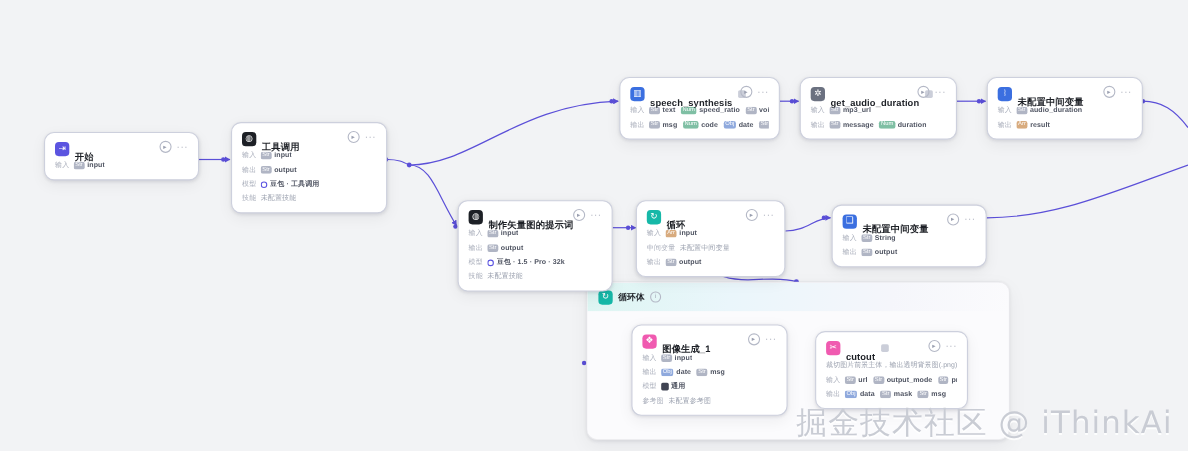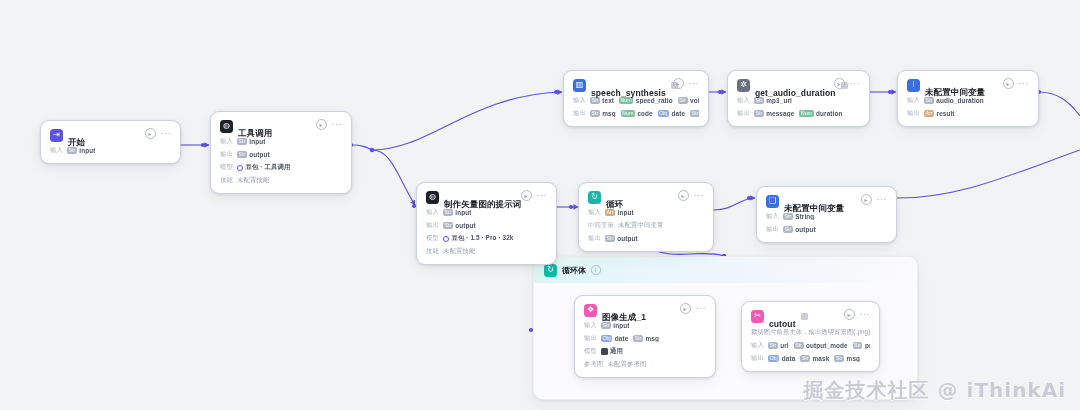--- a/index.html
+++ b/index.html
@@ -78,21 +78,21 @@
   #loopbody .lb-body{position:absolute;left:0;right:0;top:26px;bottom:0;background:#fbfbfd;}
   .lb-title{font-size:8px;font-weight:bold;color:#1d2026;text-align:center;}
   .info{
     width:7.5px;height:7.5px;border-radius:50%;border:1px solid #b4b8c6;
     display:flex;align-items:center;justify-content:center;font-size:5.5px;color:#9a9fb0;
   }
 
   
   #wm{
     position:absolute;right:14px;bottom:6px;
-    font-size:20px;color:#c9ccd4;font-weight:bold;letter-spacing:1px;
+    font-size:28px;color:#c9ccd4;font-weight:normal;letter-spacing:1px;
     font-family:"DejaVu Sans","Liberation Sans",sans-serif;
     text-shadow:0 1px 0 rgba(255,255,255,.85);
     white-space:nowrap;
   }
 </style>
 </head>
 <body>
 
 <div id="canvas">
 

